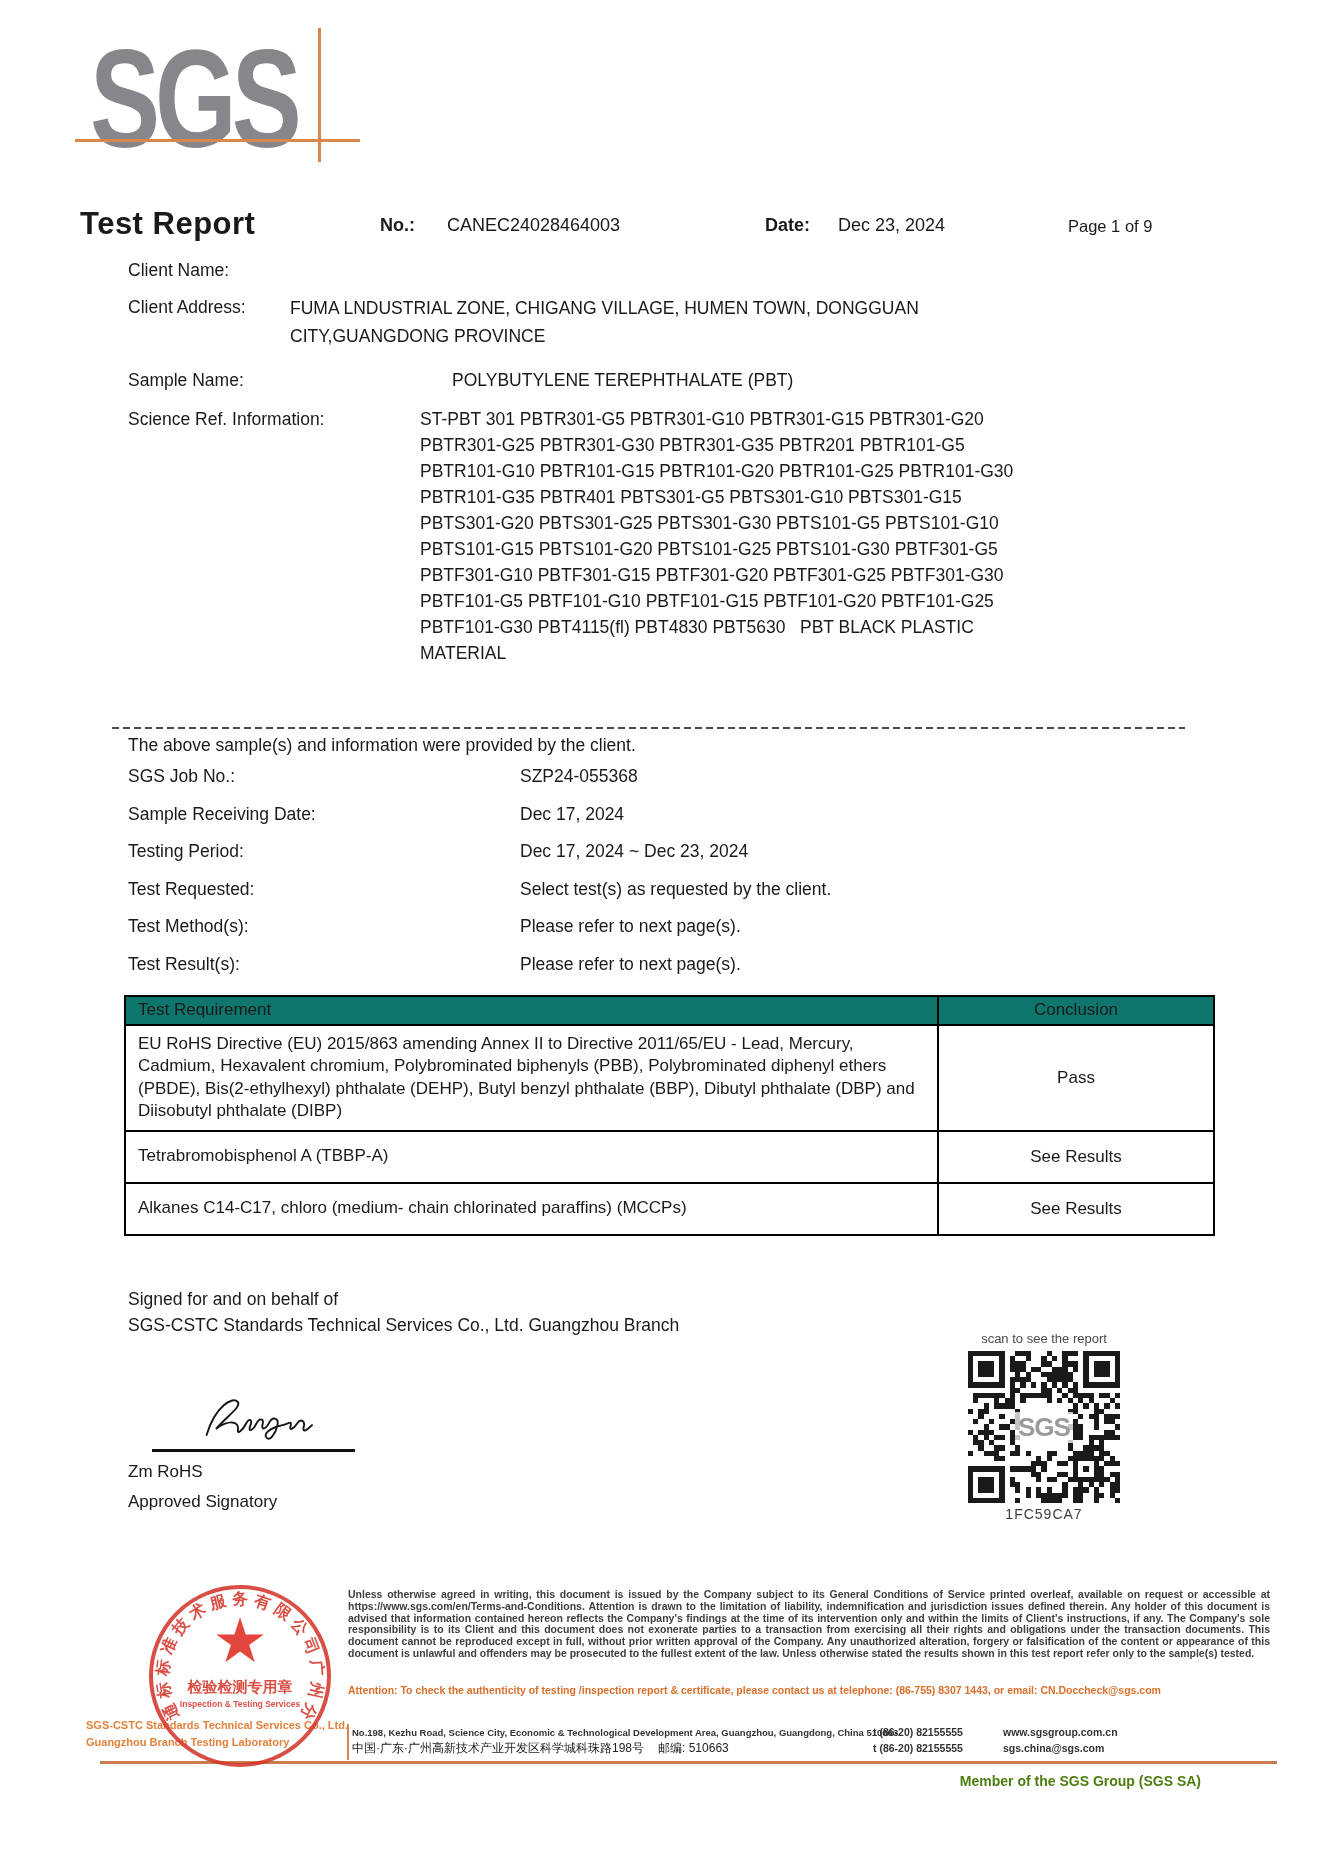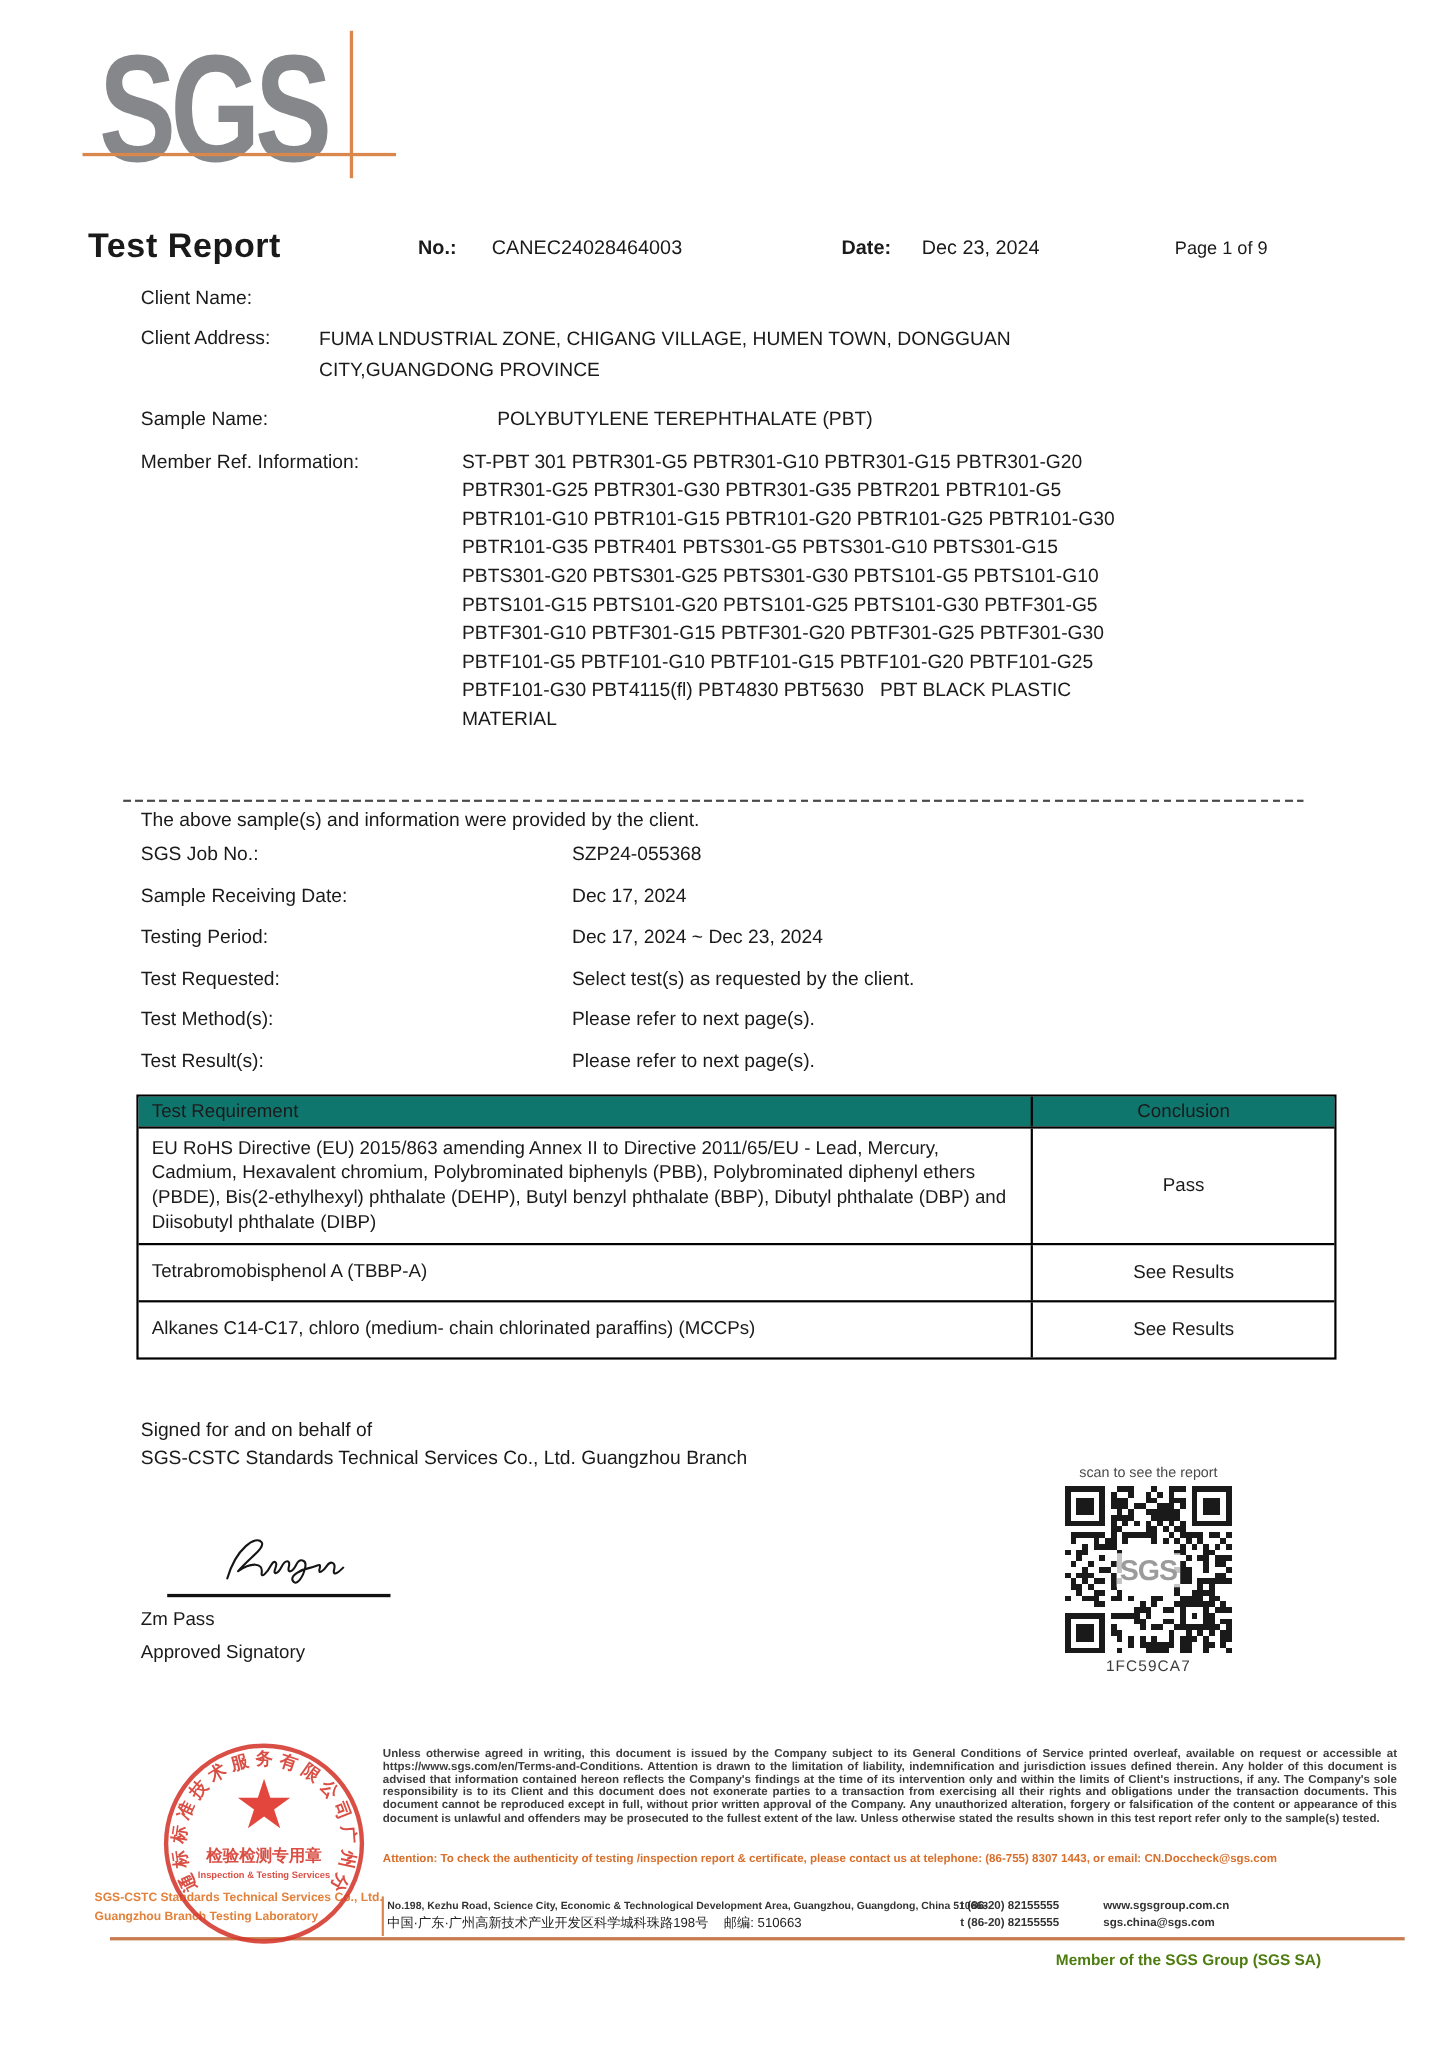--- a/index.html
+++ b/index.html
@@ -116,21 +116,21 @@
   <div class="abs hdr date-value nowrap">Dec 23, 2024</div>
   <div class="abs page-indicator nowrap">Page 1 of 9</div>
 
   <div class="abs body-text client-name-label nowrap">Client Name:</div>
   <div class="abs body-text client-addr-label nowrap">Client Address:</div>
   <div class="abs body-text client-addr-value prewrap">FUMA LNDUSTRIAL ZONE, CHIGANG VILLAGE, HUMEN TOWN, DONGGUAN
 CITY,GUANGDONG PROVINCE</div>
 
   <div class="abs body-text sample-name-label nowrap">Sample Name:</div>
   <div class="abs body-text sample-name-value nowrap">POLYBUTYLENE  TEREPHTHALATE (PBT)</div>
-  <div class="abs body-text ref-label nowrap">Member Ref. Information:</div>
+  <div class="abs body-text ref-label nowrap">Science Ref. Information:</div>
   <div class="abs body-text ref-value prewrap">ST-PBT 301 PBTR301-G5 PBTR301-G10 PBTR301-G15 PBTR301-G20
 PBTR301-G25 PBTR301-G30 PBTR301-G35 PBTR201 PBTR101-G5
 PBTR101-G10 PBTR101-G15 PBTR101-G20 PBTR101-G25 PBTR101-G30
 PBTR101-G35 PBTR401 PBTS301-G5 PBTS301-G10 PBTS301-G15
 PBTS301-G20 PBTS301-G25 PBTS301-G30 PBTS101-G5 PBTS101-G10
 PBTS101-G15 PBTS101-G20 PBTS101-G25 PBTS101-G30 PBTF301-G5
 PBTF301-G10 PBTF301-G15 PBTF301-G20 PBTF301-G25 PBTF301-G30
 PBTF101-G5 PBTF101-G10 PBTF101-G15 PBTF101-G20 PBTF101-G25
 PBTF101-G30 PBT4115(fl) PBT4830 PBT5630   PBT BLACK PLASTIC
 MATERIAL</div>
@@ -183,21 +183,21 @@
       <div class="rt-conc">See Results</div>
     </div>
   </div>
 
   <div class="abs signed1 nowrap">Signed for and on behalf of</div>
   <div class="abs signed2 nowrap">SGS-CSTC Standards Technical Services Co., Ltd. Guangzhou Branch</div>
   <svg class="abs sig-svg" width="140" height="62" viewBox="0 0 170 70">
     <path d="M8,52 C18,18 40,4 46,12 C50,18 34,28 20,44 C34,34 48,34 46,46 C45,52 52,46 56,38 C60,31 64,33 61,41 C58,49 64,47 68,39 C72,31 78,31 76,39 C74,47 80,45 84,37 C88,29 96,31 94,40 C92,50 84,62 80,54 C78,48 90,42 100,40 C108,38 112,34 110,41 C108,48 114,44 118,38 C122,32 128,34 126,42 C124,50 130,46 136,40" fill="none" stroke="#151515" stroke-width="2.3" stroke-linecap="round" stroke-linejoin="round"></path>
   </svg>
   <div class="abs sig-line"></div>
-  <div class="abs signer-name nowrap">Zm Pass</div>
+  <div class="abs signer-name nowrap">Zm RoHS</div>
   <div class="abs signer-title nowrap">Approved Signatory</div>
 
   <div class="abs qr-caption nowrap">scan to see the report</div>
   <svg id="qr" class="abs qr-box" viewBox="0 0 29 29" shape-rendering="crispEdges">
       <rect width="29" height="29" fill="#fff"></rect>
       <g fill="#1a1a1a">
         <rect x="9" y="0" width="1" height="1"></rect>
         <rect x="10" y="0" width="1" height="1"></rect>
         <rect x="11" y="0" width="1" height="1"></rect>
         <rect x="15" y="0" width="1" height="1"></rect>

